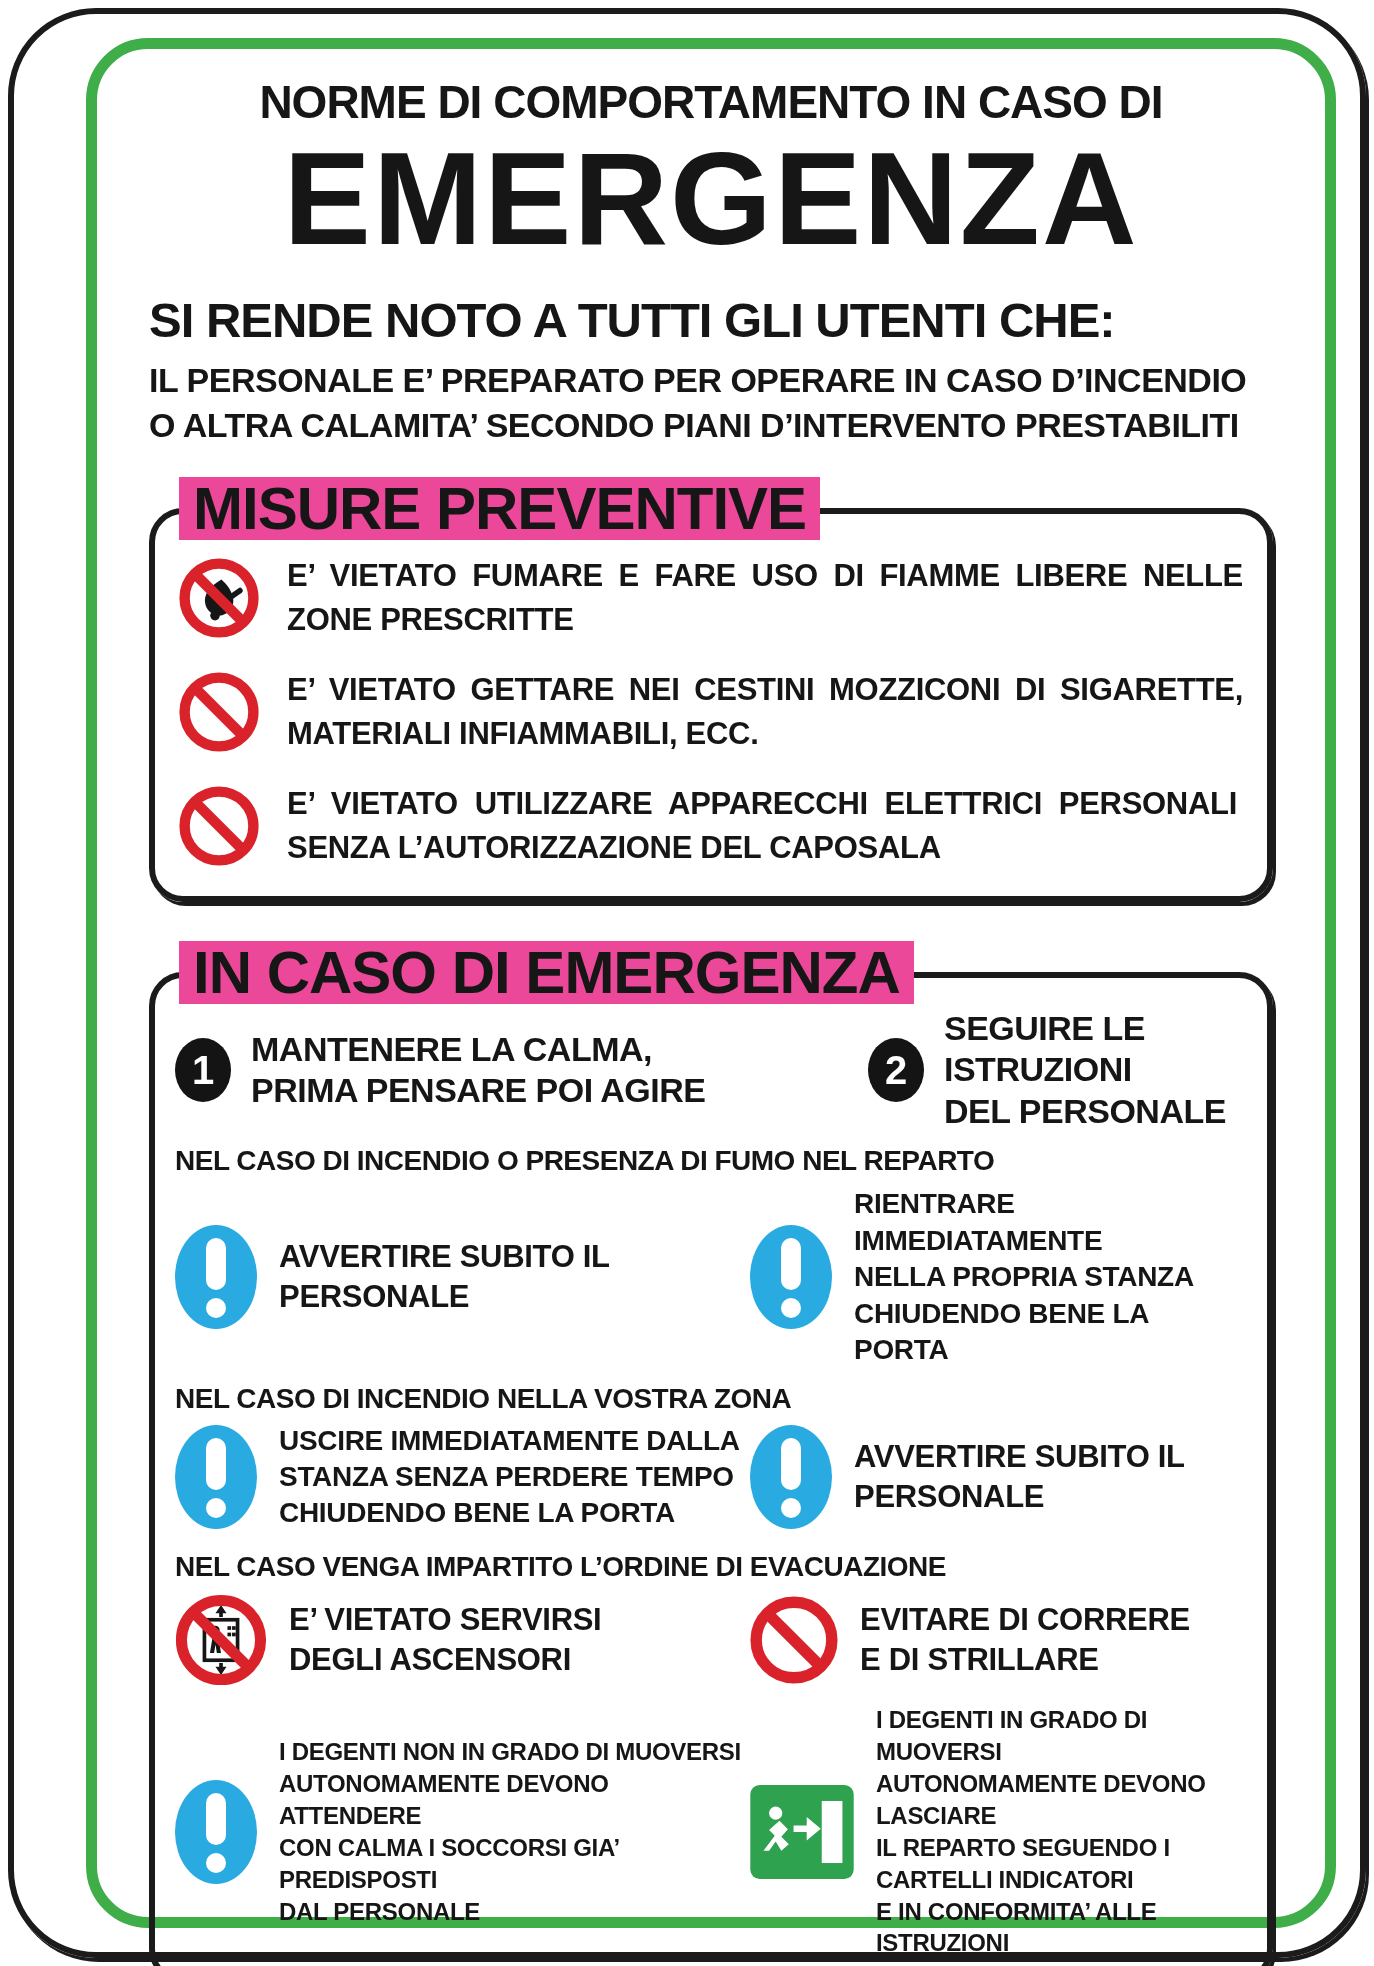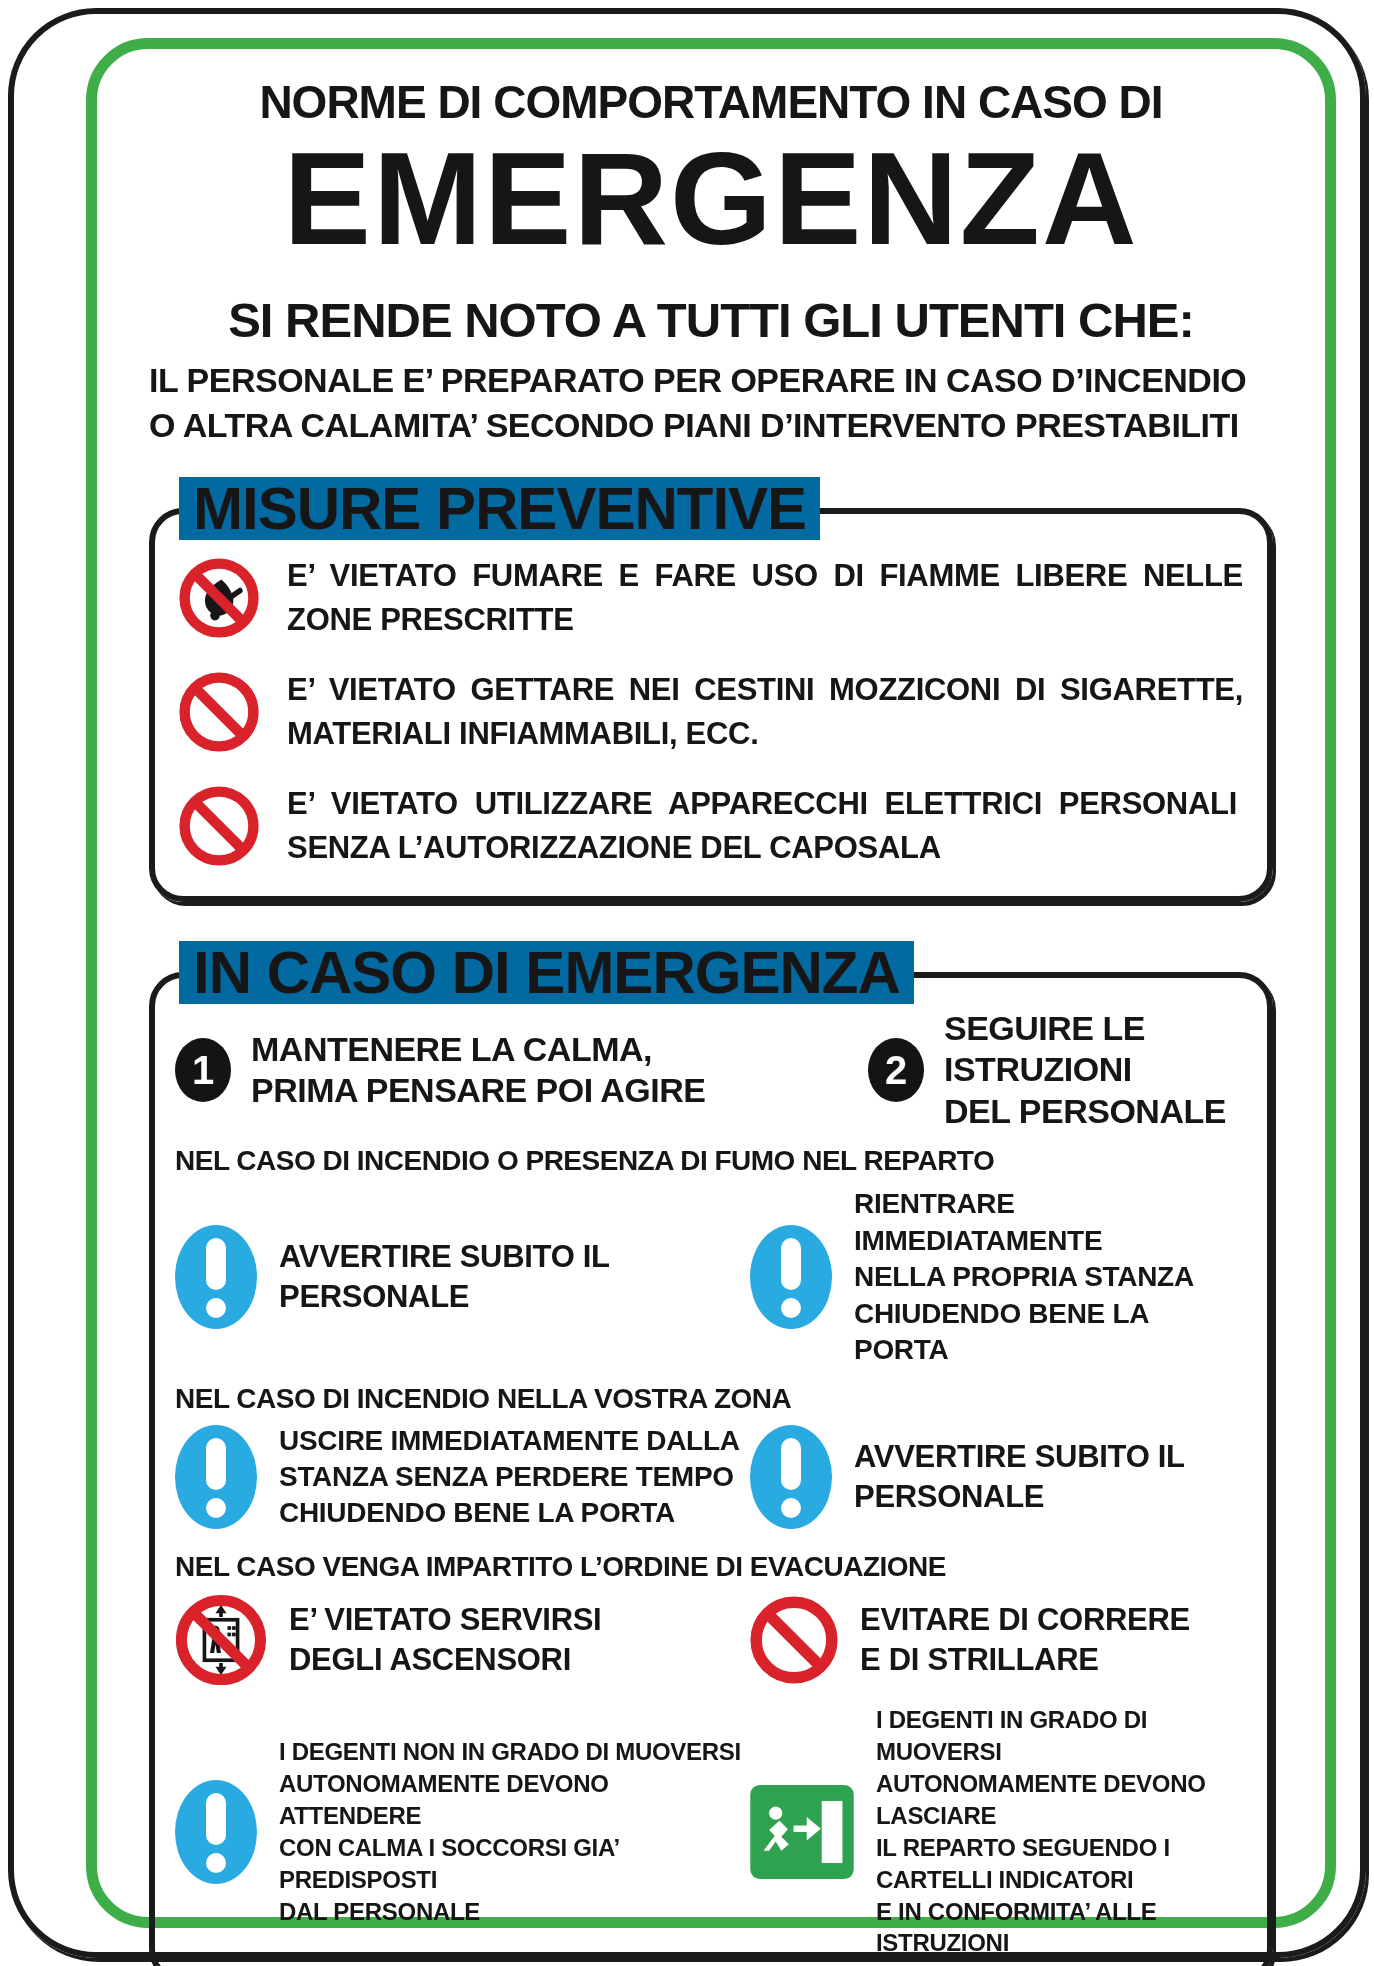--- a/index.html
+++ b/index.html
@@ -19,32 +19,32 @@
   .sign-green {
     position: absolute; inset: 24px;
     border: 11px solid #3FAE49;
     border-radius: 62px;
     padding: 12px 52px 0 52px;
     margin-left: 48px;
   }
   
   .supertitle { font-size: 46px; text-align: center; margin-top: 14px; letter-spacing: -1px; }
   .main-title { font-size: 131px; line-height: 1.0; text-align: center; margin-top: 4px; letter-spacing: 2px; }
-  .notice-heading { font-size: 49px; text-align: center; margin-top: 28px; letter-spacing: -1px; }
+  .notice-heading { font-size: 49px; text-align: left; margin-top: 28px; letter-spacing: -1px; }
   .notice-body { font-size: 34px; line-height: 1.32; margin-top: 10px; white-space: pre-line; letter-spacing: -0.5px; }
   
   .box {
     border: 6px solid #1b1b1b;
     border-radius: 34px;
     position: relative;
     box-shadow: 3px 4px 0 0 #1b1b1b;
   }
   .box-title {
     position: absolute; top: -37px; left: 24px;
-    background: #0369a1; padding: 0 14px;
+    background: #ec4899; padding: 0 14px;
     font-size: 60px; line-height: 1.05; letter-spacing: -1px;
     white-space: nowrap;
   }
   .box-preventive { margin-top: 60px; padding: 40px 24px 26px 24px; }
   .box-emergency  { margin-top: 70px; padding: 30px 20px 18px 20px; }
   
   .p-item { display: flex; align-items: center; gap: 28px; }
   .p-item + .p-item { margin-top: 26px; }
   .p-text { font-size: 31px; line-height: 1.42; text-align: justify; flex: 1; letter-spacing: -0.3px; }
   .p-text.narrow { max-width: 950px; }

